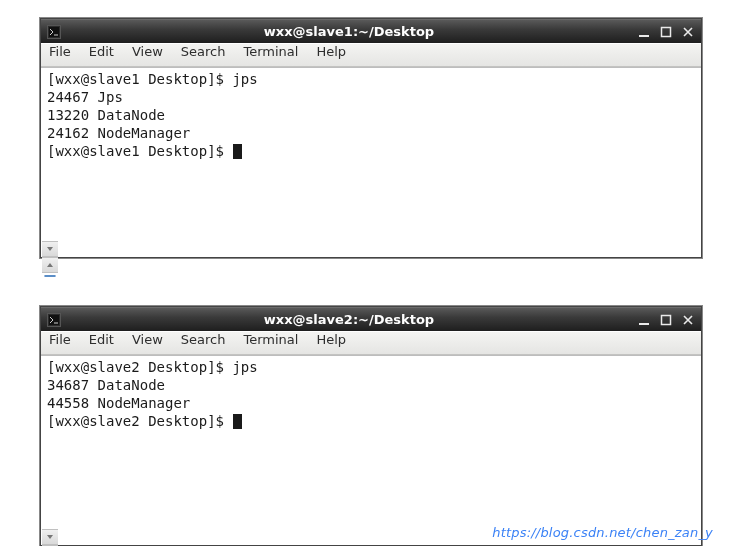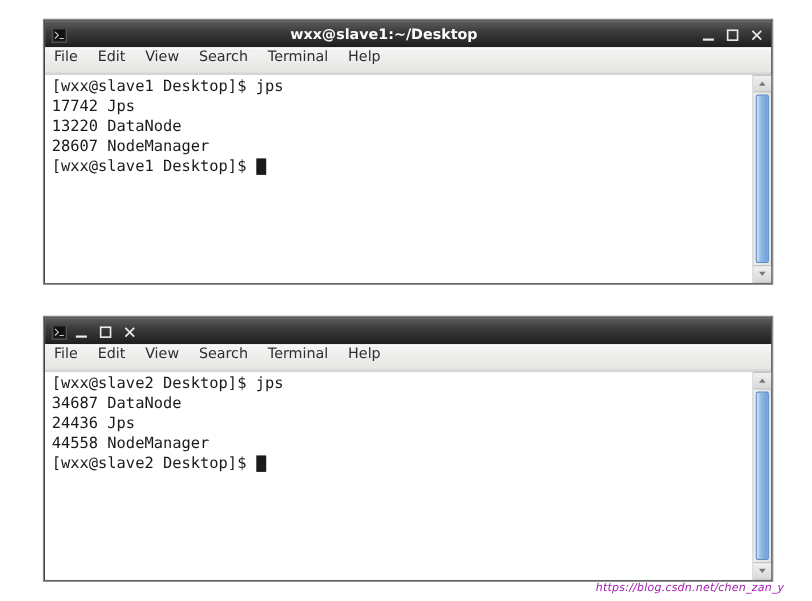--- a/index.html
+++ b/index.html
@@ -10,21 +10,21 @@
     font-family: "DejaVu Sans", "Liberation Sans", sans-serif;
     font-size: 13px;
     color: #2e2e2e;
     padding: 18px 30px 10px 40px;
     position: relative;
   }
   .terminal-window {
     border: 1px solid #444;
     box-shadow: 0 0 0 1px #888;
     background: #fafafa;
-    margin-bottom: 30px;
+    margin-bottom: 48px;
     width: 662px;
   }
   .titlebar {
     height: 24px;
     background: linear-gradient(to bottom, #595959 0%, #3a3a3a 40%, #1e1e1e 100%);
     border-top: 1px solid #6b6b6b;
     display: flex;
     align-items: center;
     color: #fff;
     padding: 0 6px;
@@ -61,20 +61,21 @@
     display: flex; 
     padding: 0 8px;
     gap: 18px;
   }
   .menu-item { color: #2e2e2e; cursor: pointer; }
   .term-body-wrap {
     display: flex;
     background: #ffffff;
     border-top: 1px solid #bdbdbd;
     height: 190px;
+    flex-direction: column;
   }
   .term-body {
     flex: 1;
     background: #ffffff;
     padding: 2px 6px;
     font-family: "DejaVu Sans Mono", "Liberation Mono", monospace;
     font-size: 14px;
     line-height: 18px;
     color: #1a1a1a;
     white-space: pre;
@@ -110,22 +111,22 @@
   .cursor-cell {
     display: inline-block;
     width: 9px; height: 15px;
     background: #1a1a1a;
     vertical-align: text-bottom;
     margin-left: 1px;
   }
   .watermark {
     position: absolute;
     right: 25px; bottom: 6px;
-    color: #a21caf;
-    font-size: 10px;
+    color: #3b82f6;
+    font-size: 13px;
     font-style: italic;
     letter-spacing: .2px;
     pointer-events: none;
   }
 </style>
 </head>
 <body>
 
 <div class="terminal-window">
   <div class="titlebar">
@@ -157,21 +158,21 @@
   </div>
   <div class="menubar">
     <span class="menu-item">File</span>
     <span class="menu-item">Edit</span>
     <span class="menu-item">View</span>
     <span class="menu-item">Search</span>
     <span class="menu-item">Terminal</span>
     <span class="menu-item">Help</span>
   </div>
   <div class="term-body-wrap">
-    <div class="term-body"><span class="term-line"><span>[wxx@slave1 Desktop]$ </span><span>jps</span></span><span class="term-line">17742 Jps</span><span class="term-line">13220 DataNode</span><span class="term-line">28607 NodeManager</span><span class="term-line"><span>[wxx@slave1 Desktop]$ </span><span class="cursor-cell"></span></span></div>
+    <div class="term-body"><span class="term-line"><span>[wxx@slave1 Desktop]$ </span><span>jps</span></span><span class="term-line">24467 Jps</span><span class="term-line">13220 DataNode</span><span class="term-line">24162 NodeManager</span><span class="term-line"><span>[wxx@slave1 Desktop]$ </span><span class="cursor-cell"></span></span></div>
     <div class="scroll-track">
       <div class="scroll-btn top">
           <svg width="8" height="8" viewBox="0 0 8 8">
             <path d="M4 2 L7 6 L1 6 Z" fill="#777"></path>
           </svg>
         </div>
       <div class="scroll-thumb"></div>
       <div class="scroll-btn bot">
           <svg width="8" height="8" viewBox="0 0 8 8">
             <path d="M4 6 L1 2 L7 2 Z" fill="#777"></path>
@@ -183,20 +184,21 @@
 
 <div class="terminal-window">
   <div class="titlebar">
     <div class="title-icon">
       <svg viewBox="0 0 10 10">
           <rect x="0" y="0" width="10" height="10" fill="#111"></rect>
           <path d="M1 2 L4 5 L1 8" stroke="#ccc" stroke-width="1" fill="none"></path>
           <path d="M5 8 L9 8" stroke="#ccc" stroke-width="1"></path>
         </svg>
     </div>
+    <div class="title-text">wxx@slave2:~/Desktop</div>
     <div class="win-btns">
       <div class="win-btn">
           <svg width="12" height="12" viewBox="0 0 12 12">
             <rect x="1" y="9" width="10" height="2" fill="#eaeaea"></rect>
           </svg>
         </div>
       <div class="win-btn">
           <svg width="12" height="12" viewBox="0 0 12 12">
             <rect x="1.5" y="1.5" width="9" height="9" fill="none" stroke="#eaeaea" stroke-width="1.5"></rect>
           </svg>
@@ -210,21 +212,21 @@
   </div>
   <div class="menubar">
     <span class="menu-item">File</span>
     <span class="menu-item">Edit</span>
     <span class="menu-item">View</span>
     <span class="menu-item">Search</span>
     <span class="menu-item">Terminal</span>
     <span class="menu-item">Help</span>
   </div>
   <div class="term-body-wrap">
-    <div class="term-body"><span class="term-line"><span>[wxx@slave2 Desktop]$ </span><span>jps</span></span><span class="term-line">34687 DataNode</span><span class="term-line">24436 Jps</span><span class="term-line">44558 NodeManager</span><span class="term-line"><span>[wxx@slave2 Desktop]$ </span><span class="cursor-cell"></span></span></div>
+    <div class="term-body"><span class="term-line"><span>[wxx@slave2 Desktop]$ </span><span>jps</span></span><span class="term-line">34687 DataNode</span><span class="term-line">44558 NodeManager</span><span class="term-line"><span>[wxx@slave2 Desktop]$ </span><span class="cursor-cell"></span></span></div>
     <div class="scroll-track">
       <div class="scroll-btn top">
           <svg width="8" height="8" viewBox="0 0 8 8">
             <path d="M4 2 L7 6 L1 6 Z" fill="#777"></path>
           </svg>
         </div>
       <div class="scroll-thumb"></div>
       <div class="scroll-btn bot">
           <svg width="8" height="8" viewBox="0 0 8 8">
             <path d="M4 6 L1 2 L7 2 Z" fill="#777"></path>

